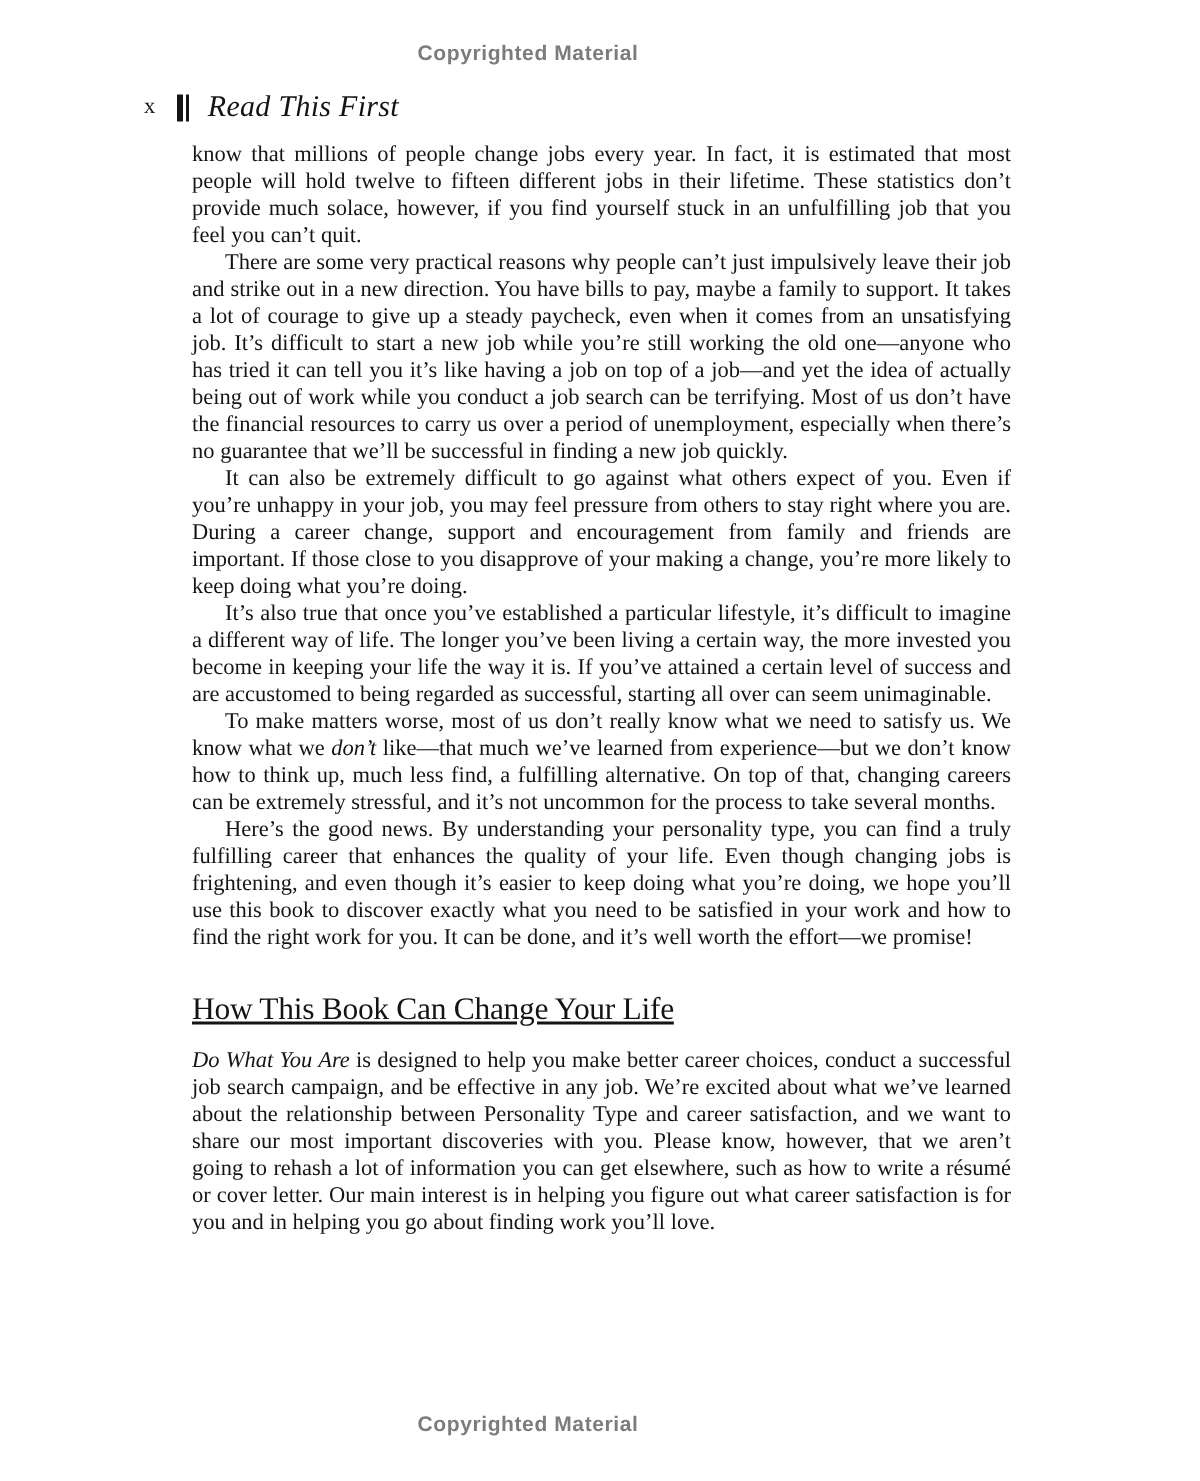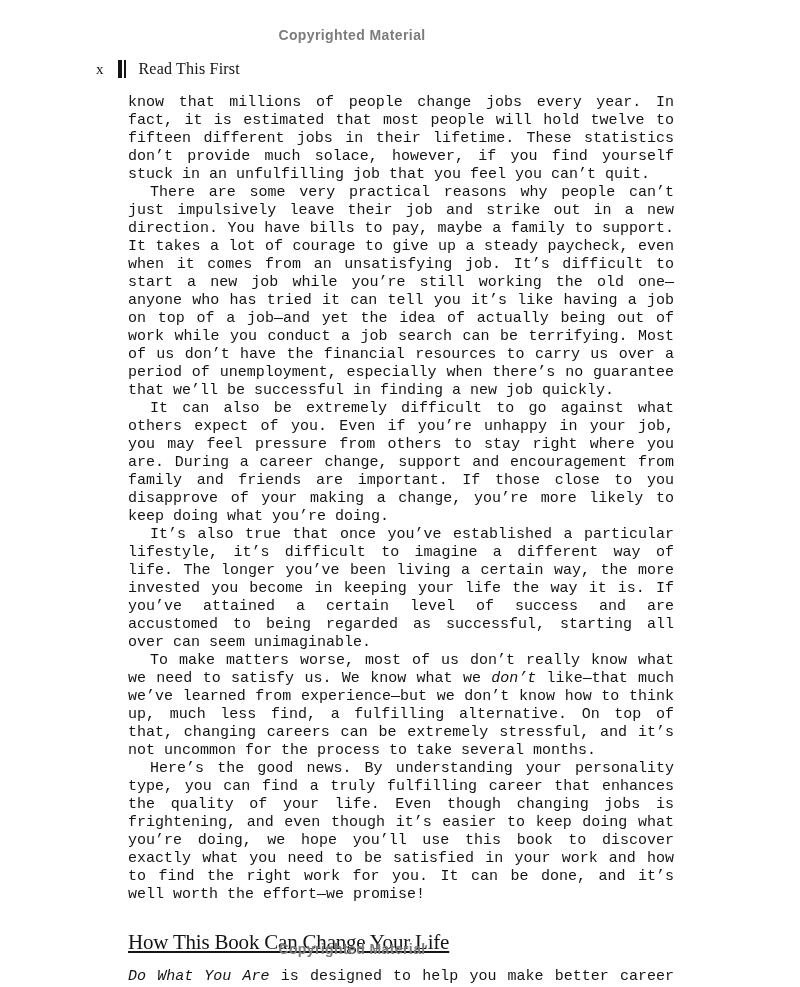--- a/index.html
+++ b/index.html
@@ -41,34 +41,35 @@
   }
   .dbar {
     display: inline-flex;
     align-items: stretch;
     height: 18px;
     margin-right: 13px;
   }
   .dbar .b1 { width: 4px; background: #141414; margin-right: 2px; }
   .dbar .b2 { width: 2px; background: #141414; }
   .running-title {
-    font-size: 16px;
+    font-style: italic;
+    font-size: 20px;
     letter-spacing: 0.2px;
   }
 
   .content {
     position: absolute;
     top: 94px; left: 128px;
     width: 546px;
     font-size: 15px;
     line-height: 18px;
     text-align: justify;
     color: #141414;
   }
-  .content p { margin: 0; font-family: Liberation Mono, monospace; }
+  .content p { margin: 0; }
   .content p.indent { text-indent: 22px; }
 
   .section-heading {
     font-family: "Liberation Serif", serif;
     font-weight: normal;
     font-size: 21px;
     line-height: 26px;
     letter-spacing: -0.2px;
     margin: 25px 0 13px 0;
     text-align: left;

